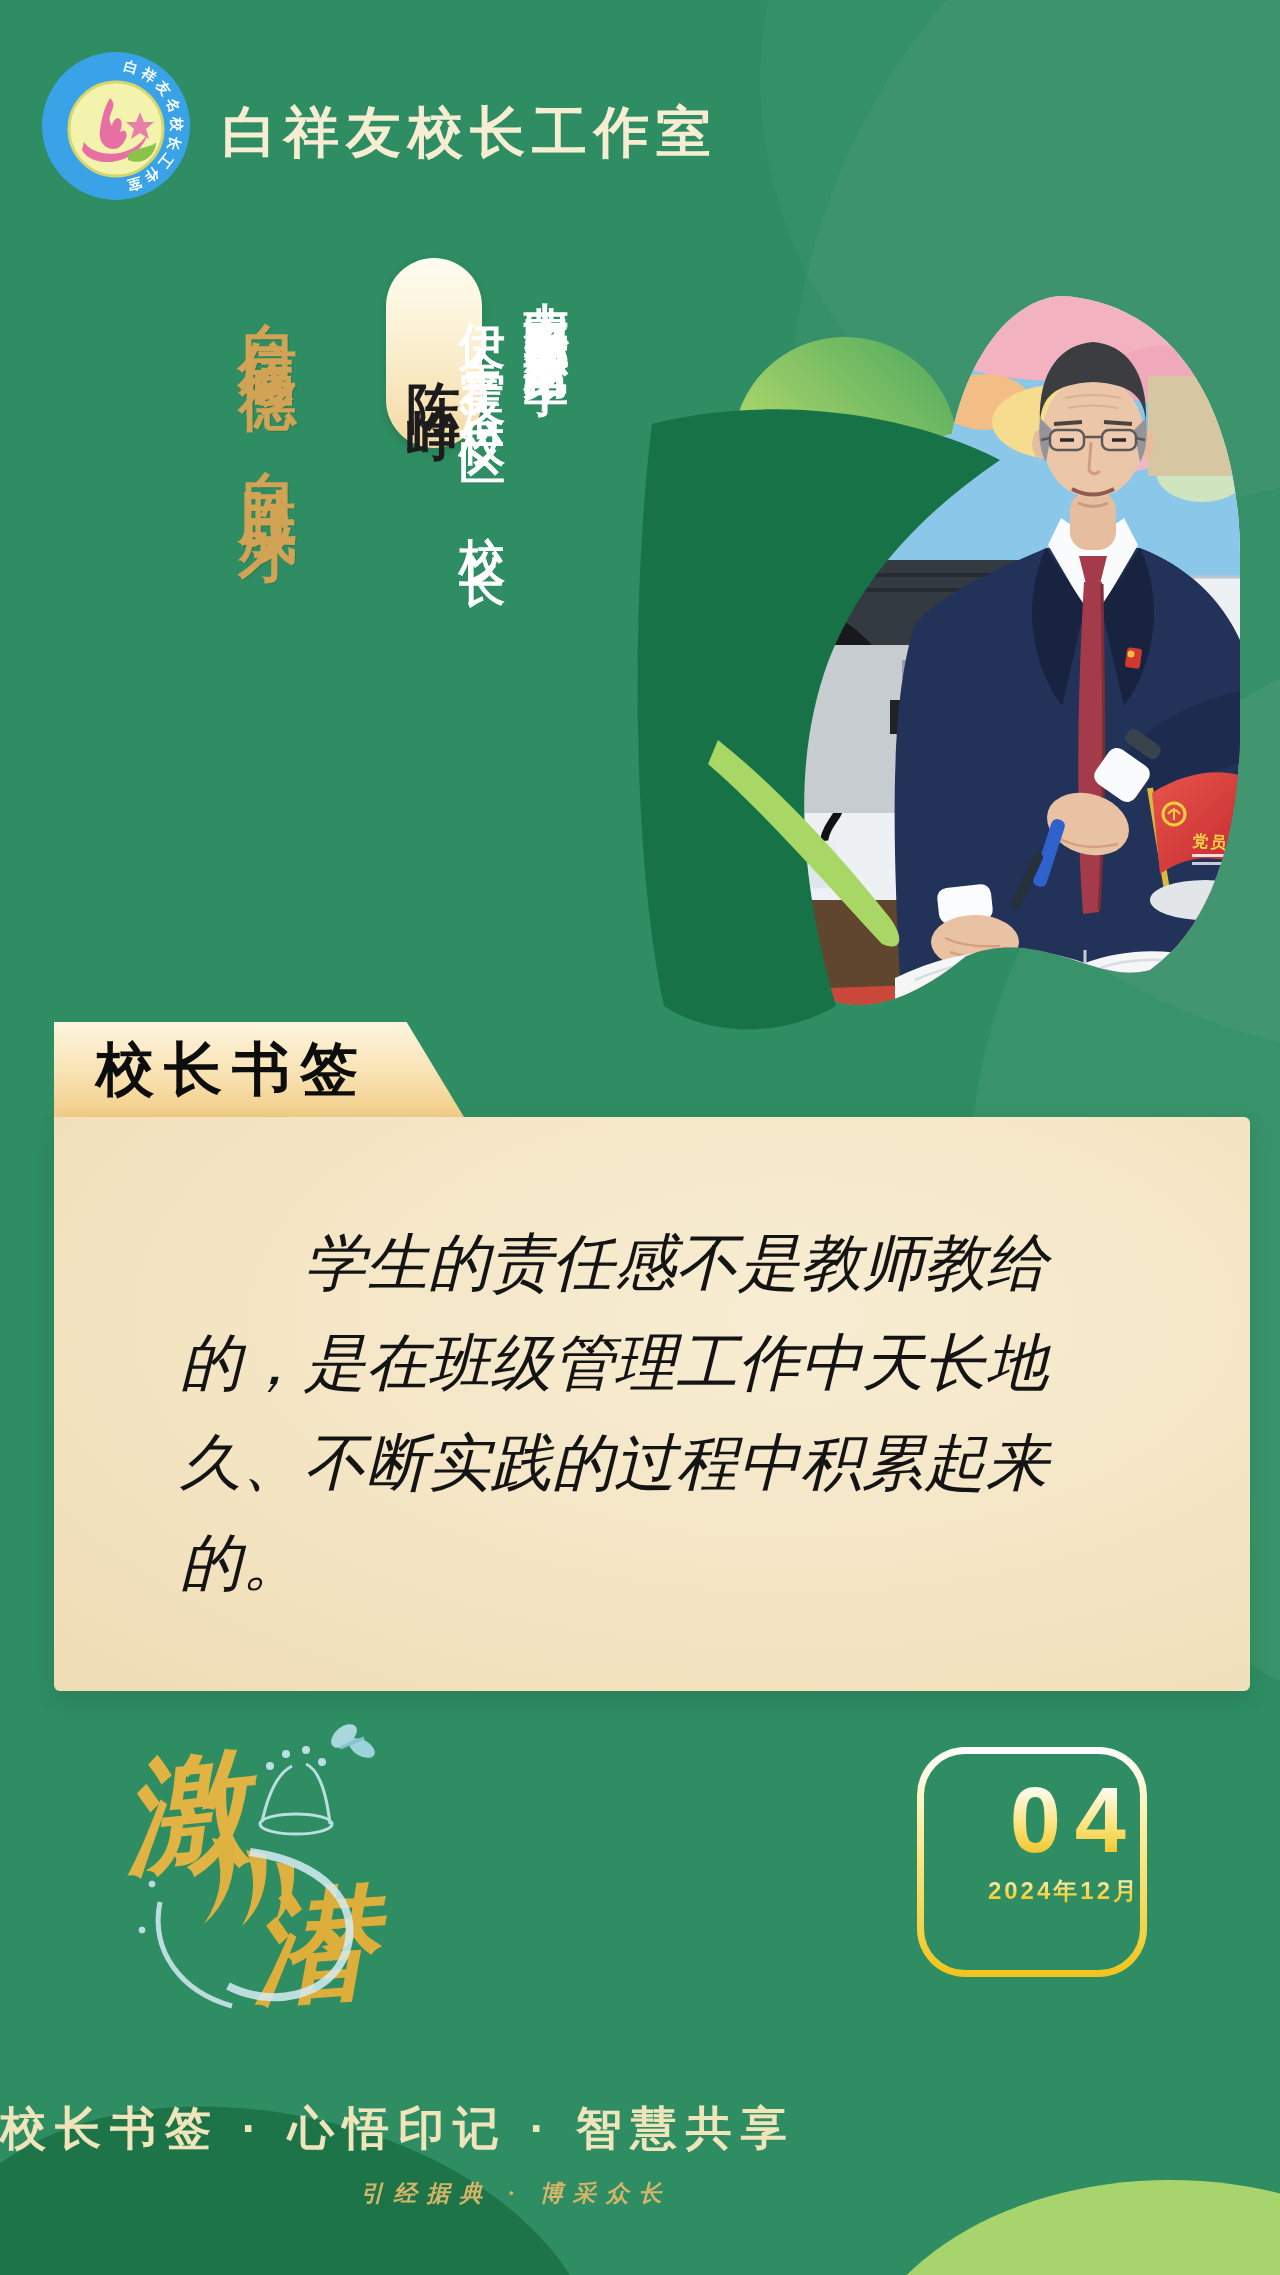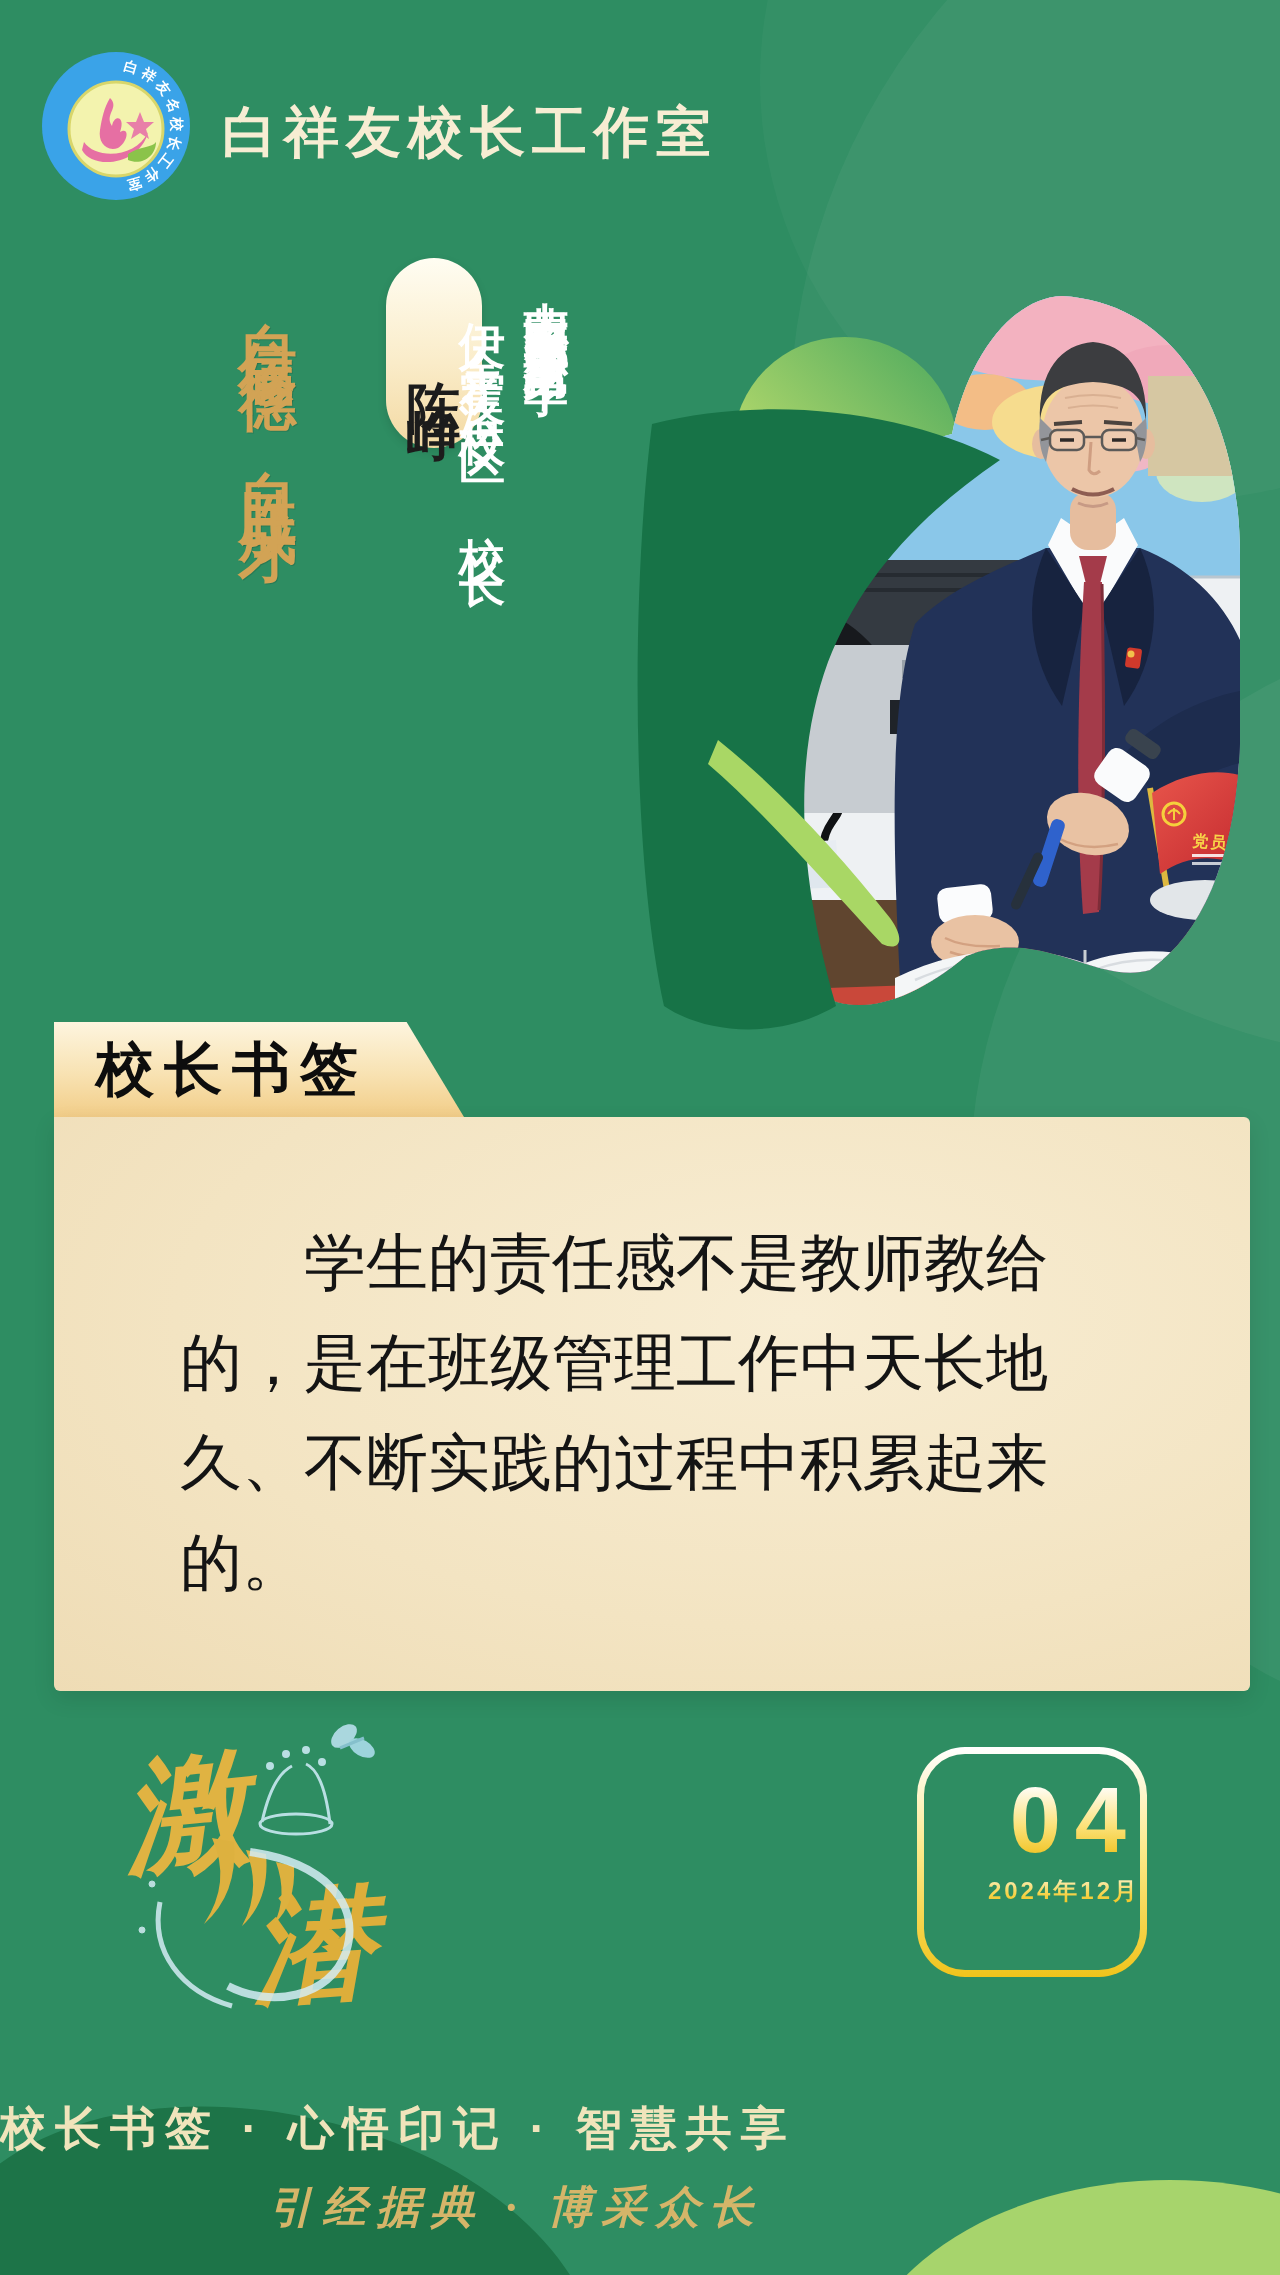--- a/index.html
+++ b/index.html
@@ -47,20 +47,21 @@
     display:flex;align-items:center;
   }
   .banner span{
     font-size:58px;font-weight:800;color:#0d0d0d;letter-spacing:10px;padding-left:42px;
   }
   .card{
     left:54px;top:1117px;width:1196px;height:574px;
     background:radial-gradient(115% 120% at 62% 35%,#f8edd3 0%,#f3e4c2 45%,#ebd6ab 100%);
     border-radius:0 6px 6px 6px;
     box-shadow:0 8px 22px rgba(0,0,0,0.10);
+    font-style:italic;
   }
   .quote{
     position:absolute;left:126px;top:96px;width:906px;
     font-family:"Liberation Serif","DejaVu Serif",serif;
     font-size:62px;line-height:100px;color:#141414;
     text-indent:2em;word-break:break-all;
   }
   
   .issue-box{
     left:917px;top:1747px;width:216px;height:216px;border-radius:48px;
@@ -80,21 +81,21 @@
     -webkit-background-clip:text;background-clip:text;color:transparent;
   }
   
   .slogan{
     left:0;top:2098px;width:1280px;text-align:left;
     font-size:46px;font-weight:700;letter-spacing:9px;color:#f0e4bb;
   }
   .sub-slogan{
     left:0;top:2178px;width:1032px;text-align:center;
     font-family:"Liberation Serif","DejaVu Serif",serif;font-style:italic;
-    font-size:44px;font-weight:700;letter-spacing:10px;color:#d5b569;
+    font-size:23px;font-weight:700;letter-spacing:10px;color:#d5b569;
   }
 </style>
 </head>
 <body>
 
 <div class="poster">
 
   <svg class="abs" style="left:0;top:0" width="1280" height="2275" viewBox="0 0 1280 2275">
     <circle cx="1430" cy="420" r="640" fill="rgba(255,255,255,0.045)"></circle>
     <circle cx="1530" cy="1180" r="560" fill="rgba(255,255,255,0.05)"></circle>

